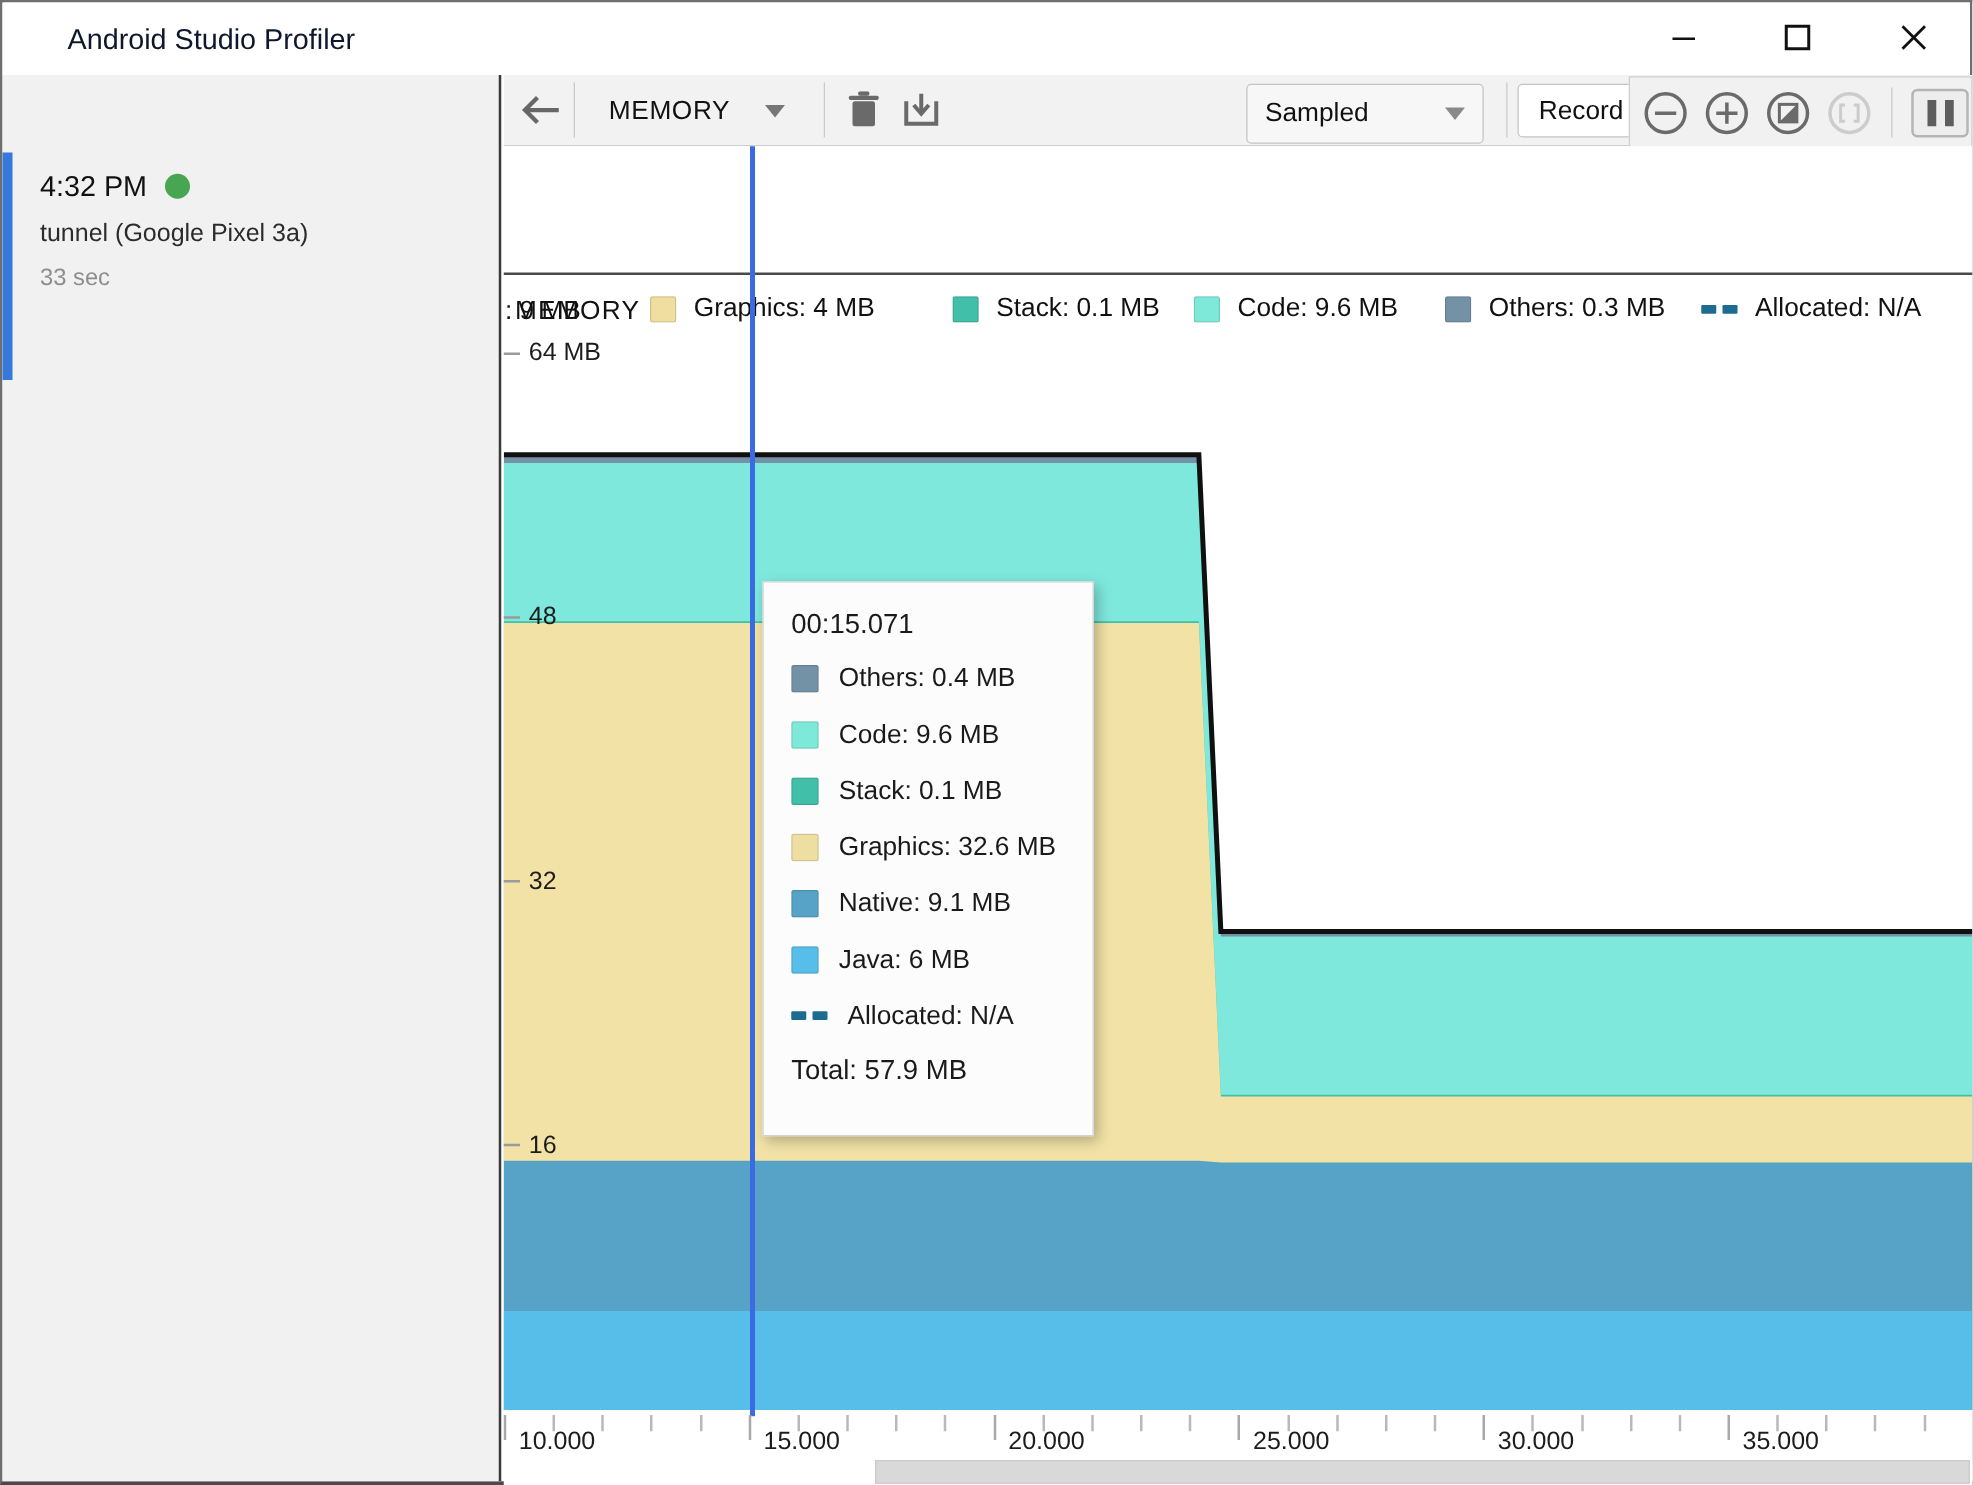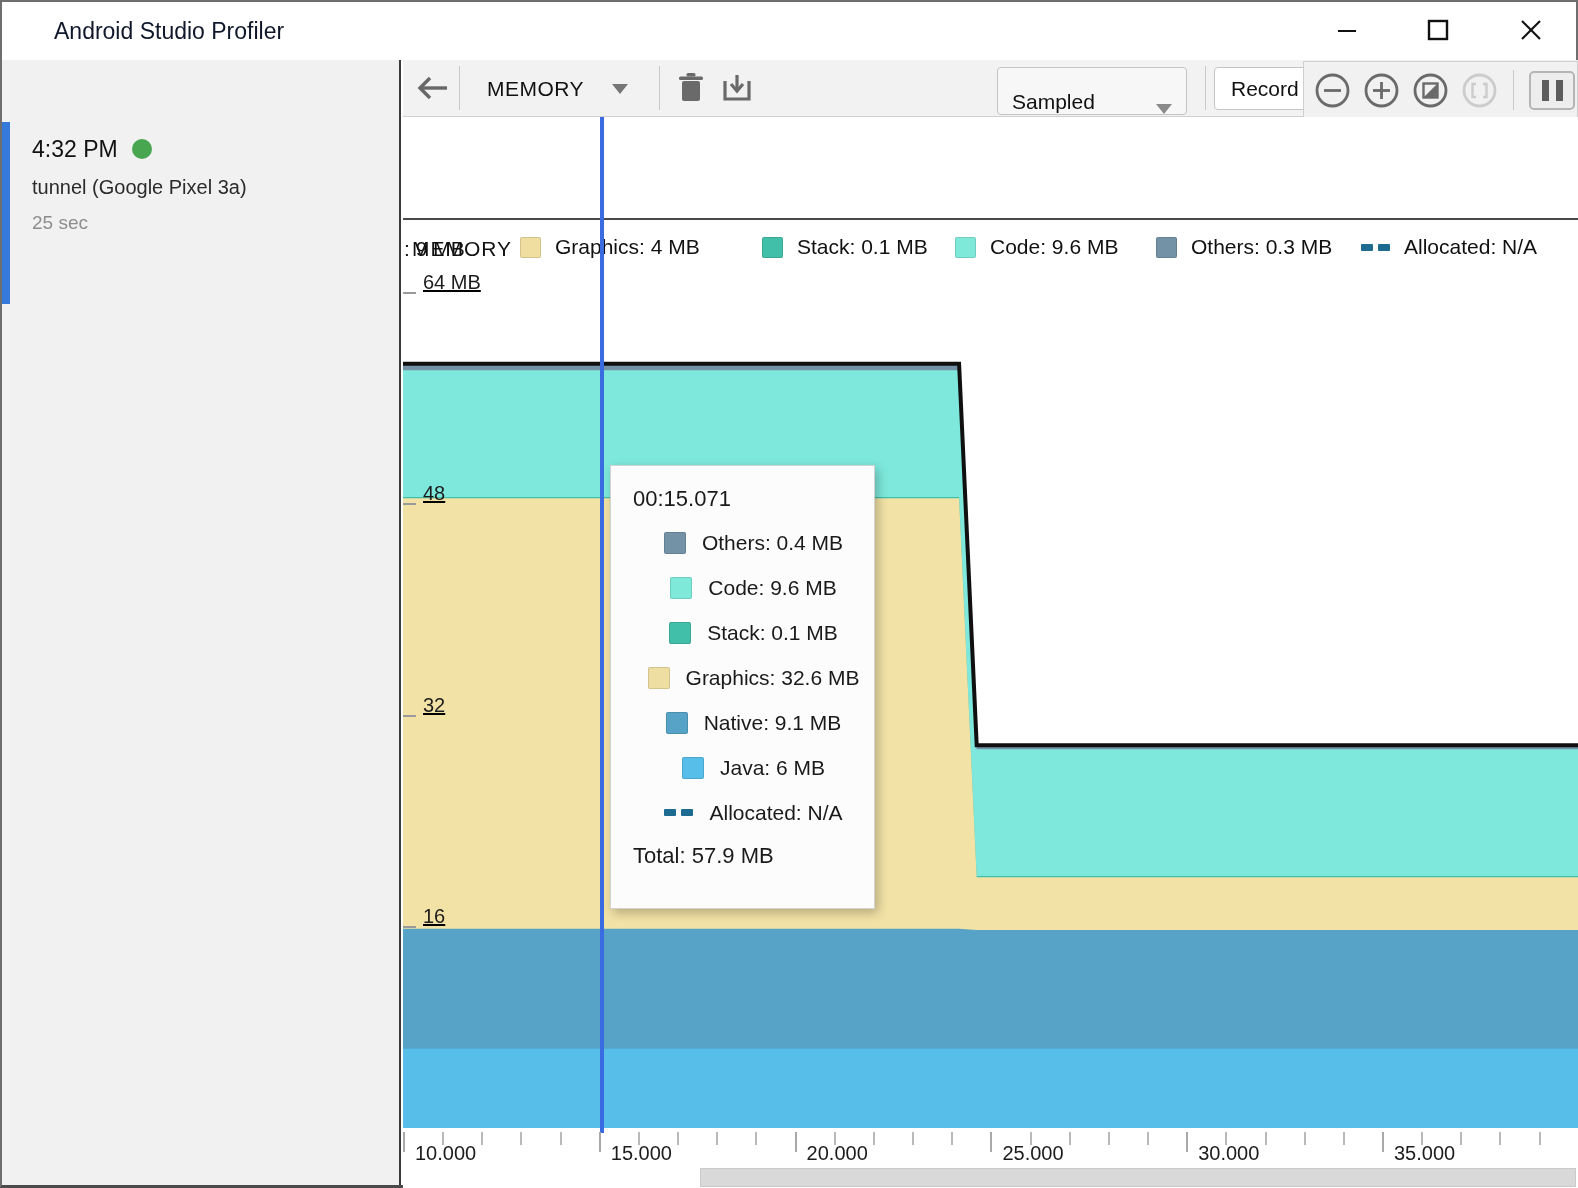--- a/index.html
+++ b/index.html
@@ -33,21 +33,21 @@
   #main { position:absolute; left:401px; top:58px; width:1175px; height:1125px; }
   #toolbar { position:absolute; left:0; top:0; width:100%; height:57px; background:#f2f2f2; border-bottom:1px solid #cfcfcf; }
   .tb-divider { position:absolute; top:6px; width:1px; height:44px; background:#c9c9c9; }
   #tb-back { position:absolute; left:10px; top:8px; width:40px; height:40px; display:flex; align-items:center; justify-content:center; }
   #tb-memory { position:absolute; left:84px; top:0; height:57px; display:flex; align-items:center; gap:28px; }
   #tb-memory-label { font-size:21px; color:#111; letter-spacing:0.5px; }
   .caret { width:0; height:0; border-left:8px solid transparent; border-right:8px solid transparent; border-top:10px solid #767676; }
   #tb-trash { position:absolute; left:268px; top:8px; width:40px; height:40px; display:flex; align-items:center; justify-content:center; }
   #tb-heapdump { position:absolute; left:314px; top:8px; width:40px; height:40px; display:flex; align-items:center; justify-content:center; }
   #tb-alloc-label { position:absolute; left:368px; top:0; line-height:56px; font-size:21px; color:#b3b3b3; }
-  #tb-sampled { position:absolute; left:594px; top:7px; width:190px; height:48px; background:#f7f7f7; border:1px solid #c4c4c4; border-radius:4px; display:flex; align-items:flex-end; justify-content:space-between; padding:0 14px; }
+  #tb-sampled { position:absolute; left:594px; top:7px; width:190px; height:48px; background:#f7f7f7; border:1px solid #c4c4c4; border-radius:4px; display:flex; align-items:center; justify-content:space-between; padding:0 14px; }
   #tb-sampled span { font-size:21px; color:#111; }
   #tb-record { position:absolute; left:811px; top:7px; width:96px; height:43px; background:#fff; border:1px solid #c4c4c4; border-radius:4px; overflow:hidden; line-height:41px; padding-left:16px; font-size:21px; color:#111; white-space:nowrap; }
 
   
   #zoom-panel { position:absolute; left:900px; top:1px; width:275px; height:58px; background:#f1f1f1; border:1px solid #cfcfcf; display:flex; align-items:center; padding-left:10px; gap:12px; }
   .zp-icon { width:37px; height:37px; display:flex; align-items:center; justify-content:center; }
   #zp-divider { width:1px; height:40px; background:#c9c9c9; margin:0 3px; }
   #zp-pause { width:46px; height:39px; background:#ededed; border:2px solid #b5b5b5; border-radius:5px; display:flex; align-items:center; justify-content:center; gap:7px; }
   #zp-pause div { width:7px; height:21px; background:#5d5d5d; }
 
@@ -59,31 +59,31 @@
   #legend-row { position:absolute; left:0; top:101px; width:1175px; height:64px; border-top:2px solid #4a4a4a; }
   #legend-clipped { position:absolute; left:1px; top:17px; font-size:21px; color:#111; }
   #legend-title { position:absolute; left:9px; top:17px; font-size:21px; color:#111; letter-spacing:1px; }
   .legend-item { position:absolute; top:15px; display:flex; align-items:center; gap:14px; }
   .swatch { width:21px; height:21px; border-radius:2px; }
   .swatch-dash { display:flex; gap:5px; align-items:center; }
   .swatch-dash div { width:12px; height:7px; border-radius:1px; }
   .legend-text { font-size:21px; color:#111; }
 
   
-  .y-tick { position:absolute; left:0; display:flex; align-items:flex-end;text-decoration:underline; }
+  .y-tick { position:absolute; left:0; display:flex; align-items:center; }
   .y-tick .dash { width:13px; height:2px; background:#9a9a9a; margin-right:7px; }
   .y-tick .lbl { font-size:20px; color:#1c1c1c; }
 
   
   #cursor-line { position:absolute; top:0; width:4px; height:1016px; background:#3a6be0; }
 
   
   #tooltip { position:absolute; left:207px; top:348px; width:265px; height:444px; background:#fcfcfc; border:1px solid #d2d2d2; box-shadow:3px 4px 10px rgba(0,0,0,0.25); padding:20px 0 0 22px; }
   #tooltip-time { font-size:22px; color:#1a1a1a; margin-bottom:8px; }
-  .tt-row { display:flex; align-items:center; gap:16px; height:45px;justify-content:center; }
+  .tt-row { display:flex; align-items:center; gap:16px; height:45px; }
   .tt-swatch { width:22px; height:22px; border-radius:2px; }
   .tt-text { font-size:21px; color:#1a1a1a; }
   #tooltip-total { font-size:22px; color:#1a1a1a; margin-top:8px; }
 
   
   #x-axis { position:absolute; left:0; top:1013px; width:1175px; height:40px; }
   .x-minor { position:absolute; top:2px; width:2px; height:13px; background:#b9b9b9; }
   .x-major { position:absolute; top:2px; width:2px; height:20px; background:#a9a9a9; }
   .x-label { position:absolute; top:12px; font-size:20px; color:#1c1c1c; }
 
@@ -116,21 +116,21 @@
           <line x1="22" y1="4" x2="4" y2="22" stroke="#111" stroke-width="2.2"></line>
         </svg>
     </div>
   </div>
 
   <div id="sessions-panel">
     <div id="session-card">
       <div id="session-accent"></div>
       <div id="session-time-row"><span>4:32 PM</span><span id="live-dot"></span></div>
       <div id="session-device">tunnel (Google Pixel 3a)</div>
-      <div id="session-duration">25 sec</div>
+      <div id="session-duration">33 sec</div>
     </div>
   </div>
 
   <div id="main">
 
     <div id="toolbar">
       <div id="tb-back">
         <svg width="34" height="26" viewBox="0 0 34 26">
             <line x1="4" y1="13" x2="31" y2="13" stroke="#676767" stroke-width="3.4"></line>
             <polyline points="14,3 4,13 14,23" fill="none" stroke="#676767" stroke-width="3.4"></polyline>

